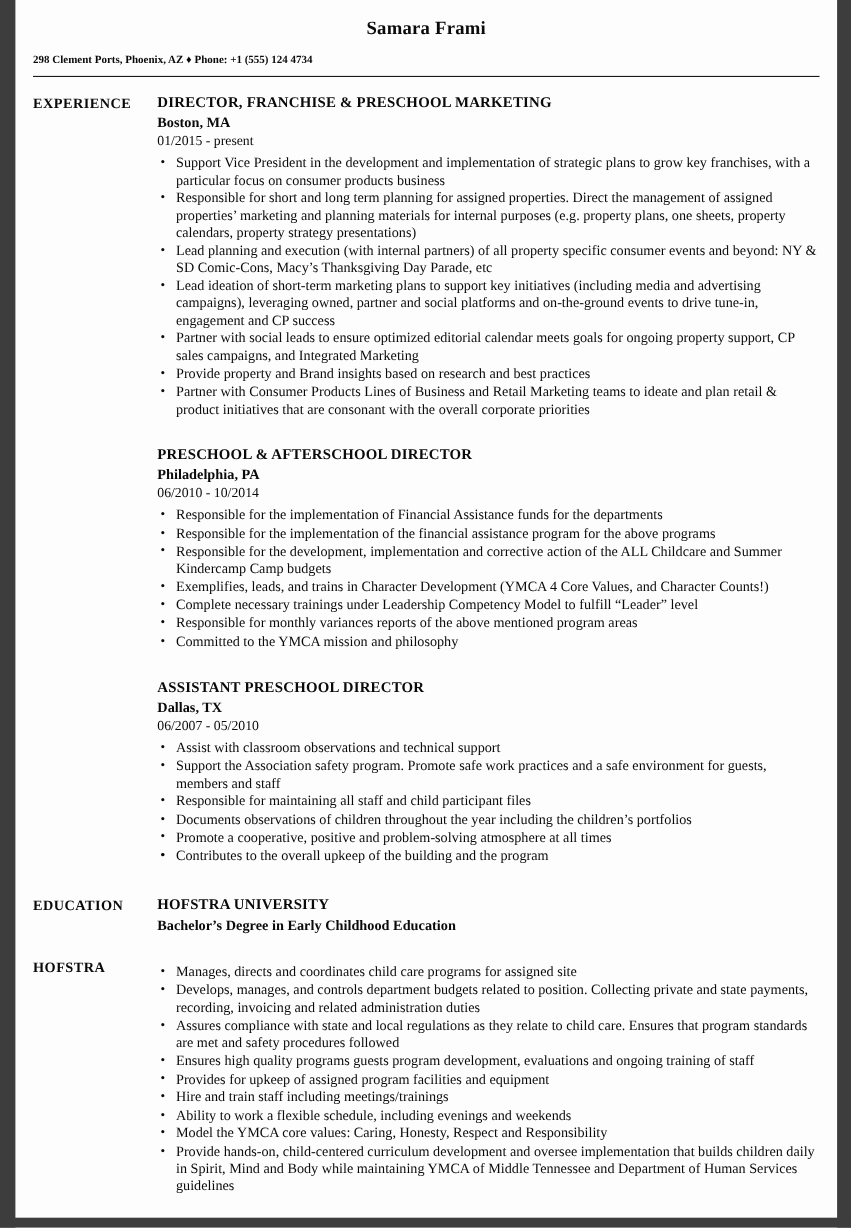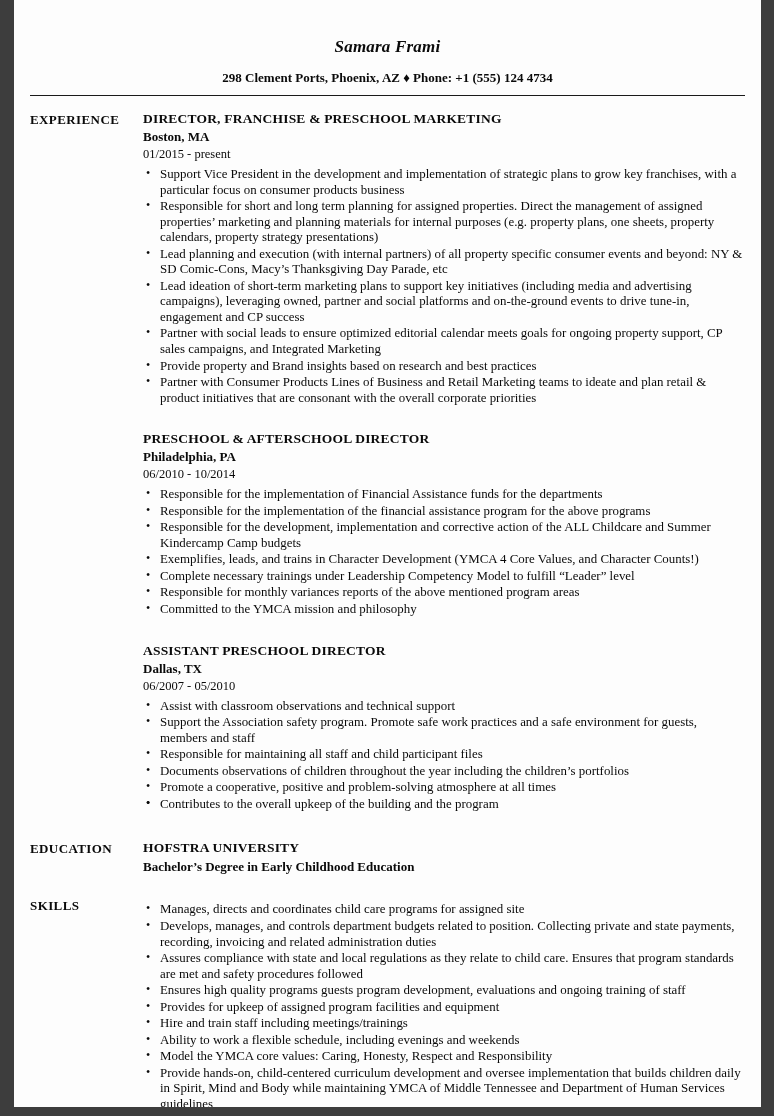--- a/index.html
+++ b/index.html
@@ -18,24 +18,24 @@
 
   .doc {
     position:absolute; left:14px; right:13px; top:0; bottom:9px;
     background:#fdfdfd;
     padding:14px 16px 0 16px;
     overflow:hidden;
   }
 
   .name {
     text-align:center; font-weight:bold; font-size:17px;
-    margin-top:23px; letter-spacing:0.2px;font-style:italic;
+    margin-top:2px; letter-spacing:0.2px;
   }
   .contact {
-    text-align:center; font-weight:bold; font-size:13px; margin-top:13px;
+    text-align:left; font-weight:bold; font-size:10px; margin-top:13px;
   }
   .rule {
     border:none; border-top:1.6px solid #1a1a1a; margin-top:9px;
   }
 
   .section { display:flex; align-items:flex-start;justify-content:flex-end; }
   .section-experience { margin-top:15px; }
   .section-education  { margin-top:27px; }
   .section-skills     { margin-top:22px; }
   .section-label {
@@ -127,21 +127,21 @@
 
   <div class="section section-education">
     <div class="section-label">EDUCATION</div>
     <div class="section-content">
       <div class="edu-school">HOFSTRA UNIVERSITY</div>
       <div class="edu-degree">Bachelor’s Degree in Early Childhood Education</div>
     </div>
   </div>
 
   <div class="section section-skills">
-    <div class="section-label">SKILLS</div>
+    <div class="section-label">HOFSTRA</div>
     <div class="section-content">
         <ul class="bullets">
           <li><span class="dot">•</span><span>Manages, directs and coordinates child care programs for assigned site</span></li>
           <li><span class="dot">•</span><span>Develops, manages, and controls department budgets related to position. Collecting private and state payments, recording, invoicing and related administration duties</span></li>
           <li><span class="dot">•</span><span>Assures compliance with state and local regulations as they relate to child care. Ensures that program standards are met and safety procedures followed</span></li>
           <li><span class="dot">•</span><span>Ensures high quality programs guests program development, evaluations and ongoing training of staff</span></li>
           <li><span class="dot">•</span><span>Provides for upkeep of assigned program facilities and equipment</span></li>
           <li><span class="dot">•</span><span>Hire and train staff including meetings/trainings</span></li>
           <li><span class="dot">•</span><span>Ability to work a flexible schedule, including evenings and weekends</span></li>
           <li><span class="dot">•</span><span>Model the YMCA core values: Caring, Honesty, Respect and Responsibility</span></li>

